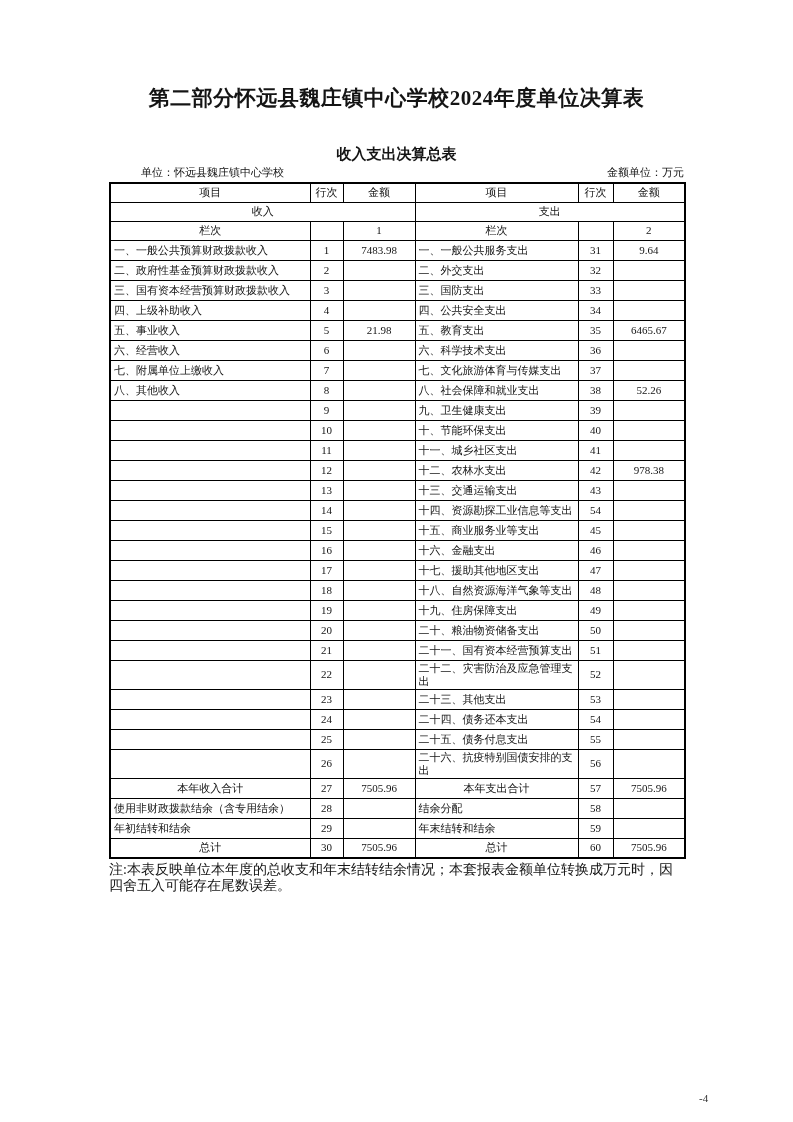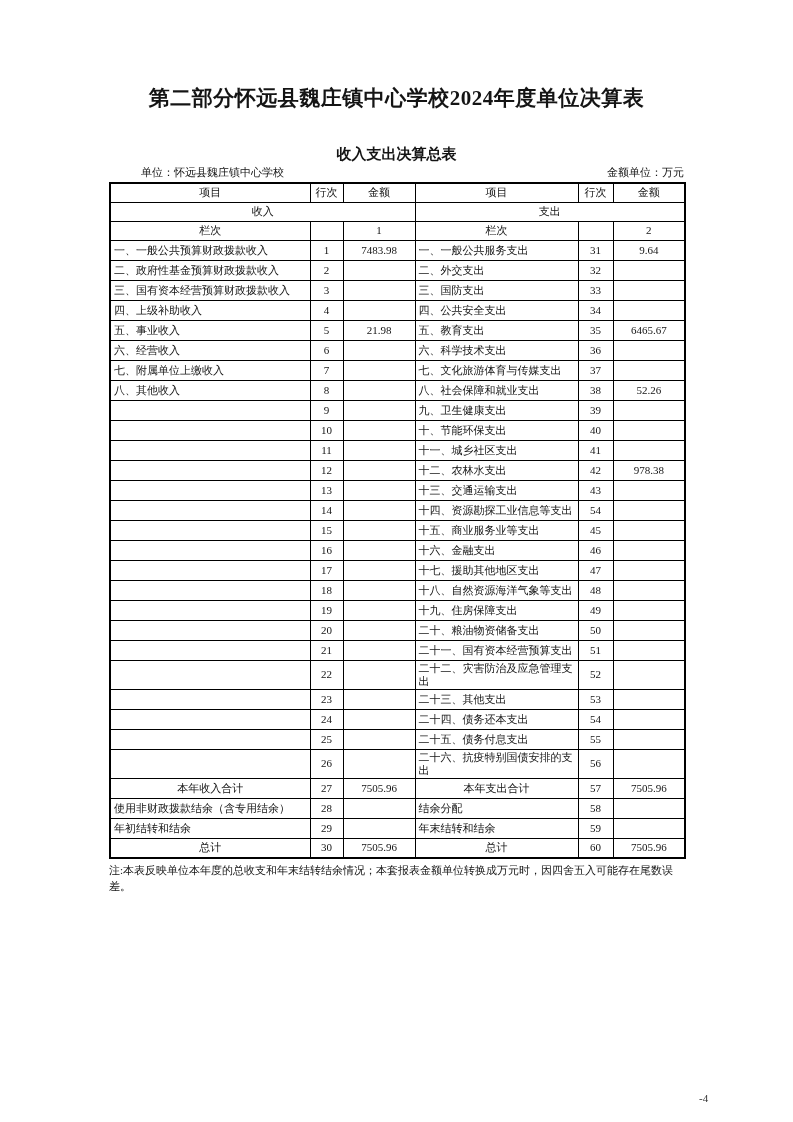--- a/index.html
+++ b/index.html
@@ -60,21 +60,21 @@
     overflow: hidden;
     word-break: break-all;
   }
   table.summary thead td { height: 19px; text-align: center; }
   table.summary tbody td { height: 20px; }
   td.item { text-align: left; }
   td.line { text-align: center; }
   td.amount { text-align: center; padding-right: 2px; }
   td.center { text-align: center; }
   .note {
-    font-size: 11px;
+    font-size: 14px;
     line-height: 16px;
     margin: 3px 0 0 0;
     text-align: left;
   }
   .page-number {
     position: absolute;
     left: 699px;
     top: 1092px;
     font-size: 11px;
     color: #333;

